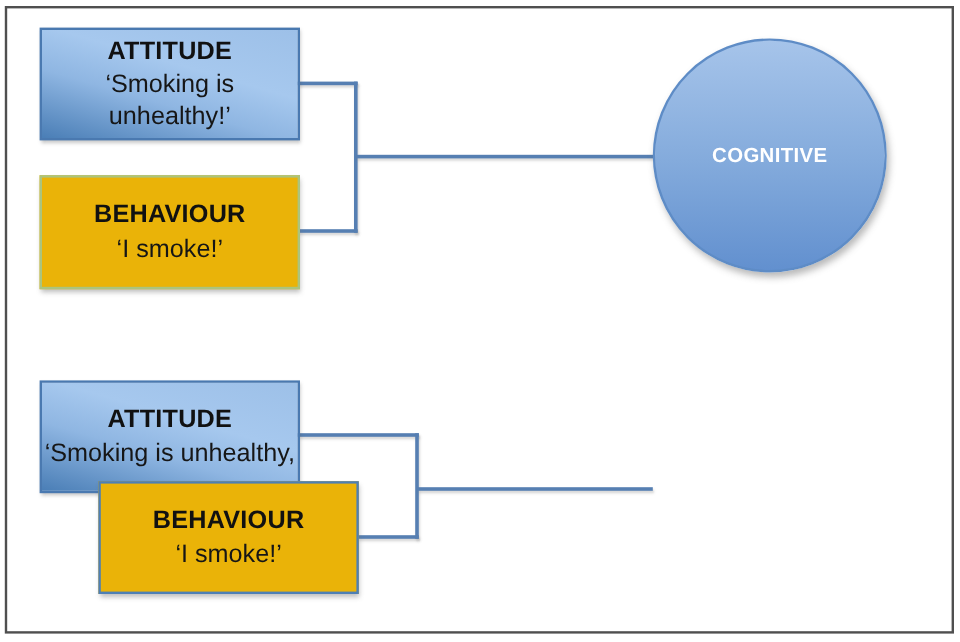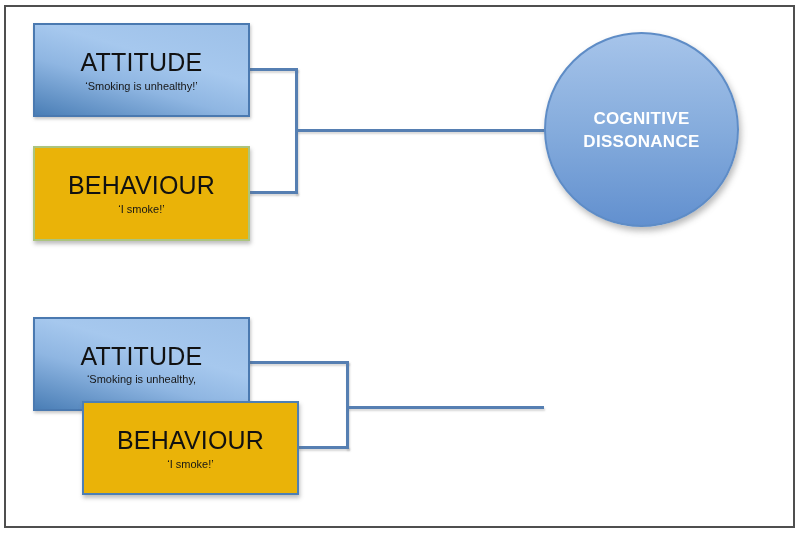--- a/index.html
+++ b/index.html
@@ -36,27 +36,27 @@
     border: 2px solid #4a79b0;
     box-shadow: 1px 2px 3px rgba(90,90,90,0.35);
   }
   .behaviour {
     background: #eab308;
     box-shadow: 1px 3px 4px rgba(110,110,110,0.45);
   }
   .behaviour-green { border: 2px solid #abc47e; }
   .behaviour-blue  { border: 2px solid #4d7fb5; }
   .box-title {
-    font-size: 25px;
-    font-weight: normal;
+    font-size: 21px;
+    font-weight: bold;
     color: #111111;
     letter-spacing: 0.2px;
   }
   .box-subtitle {
-    font-size: 11px;
+    font-size: 21px;
     color: #161616;
     margin-top: 2px;
   }
   .box-subtitle.tight { margin-top: 1px; line-height: 1.25; }
   .circle {
     position: absolute;
     box-sizing: border-box;
     border-radius: 50%;
     background: linear-gradient(180deg, #a6c4ea 0%, #84abdc 52%, #6290cf 100%);
     border: 2px solid #5e8cc6;
@@ -97,21 +97,20 @@
     <div class="box-subtitle">‘Smoking is unhealthy!’</div>
   </div>
 
   <div class="box behaviour behaviour-green" style="left:33px; top:146px; width:217px; height:95px;">
     <div class="box-title">BEHAVIOUR</div>
     <div class="box-subtitle">‘I smoke!’</div>
   </div>
 
   <div class="circle" style="left:544px; top:32px; width:195px; height:195px;">
     <span class="circle-label">COGNITIVE</span>
-    <span class="circle-label">DISSONANCE</span>
   </div>
 
   <div class="line" style="left:248px; top:361px; width:101px; height:3px;"></div>
   <div class="line" style="left:298px; top:446px; width:51px;  height:3px;"></div>
   <div class="line" style="left:346px; top:361px; width:3px;   height:88px;"></div>
   <div class="line" style="left:348px; top:406px; width:196px; height:3px;"></div>
 
   <div class="box attitude" style="left:33px; top:317px; width:217px; height:94px;">
     <div class="box-title">ATTITUDE</div>
     <div class="box-subtitle tight">‘Smoking is unhealthy,</div>

